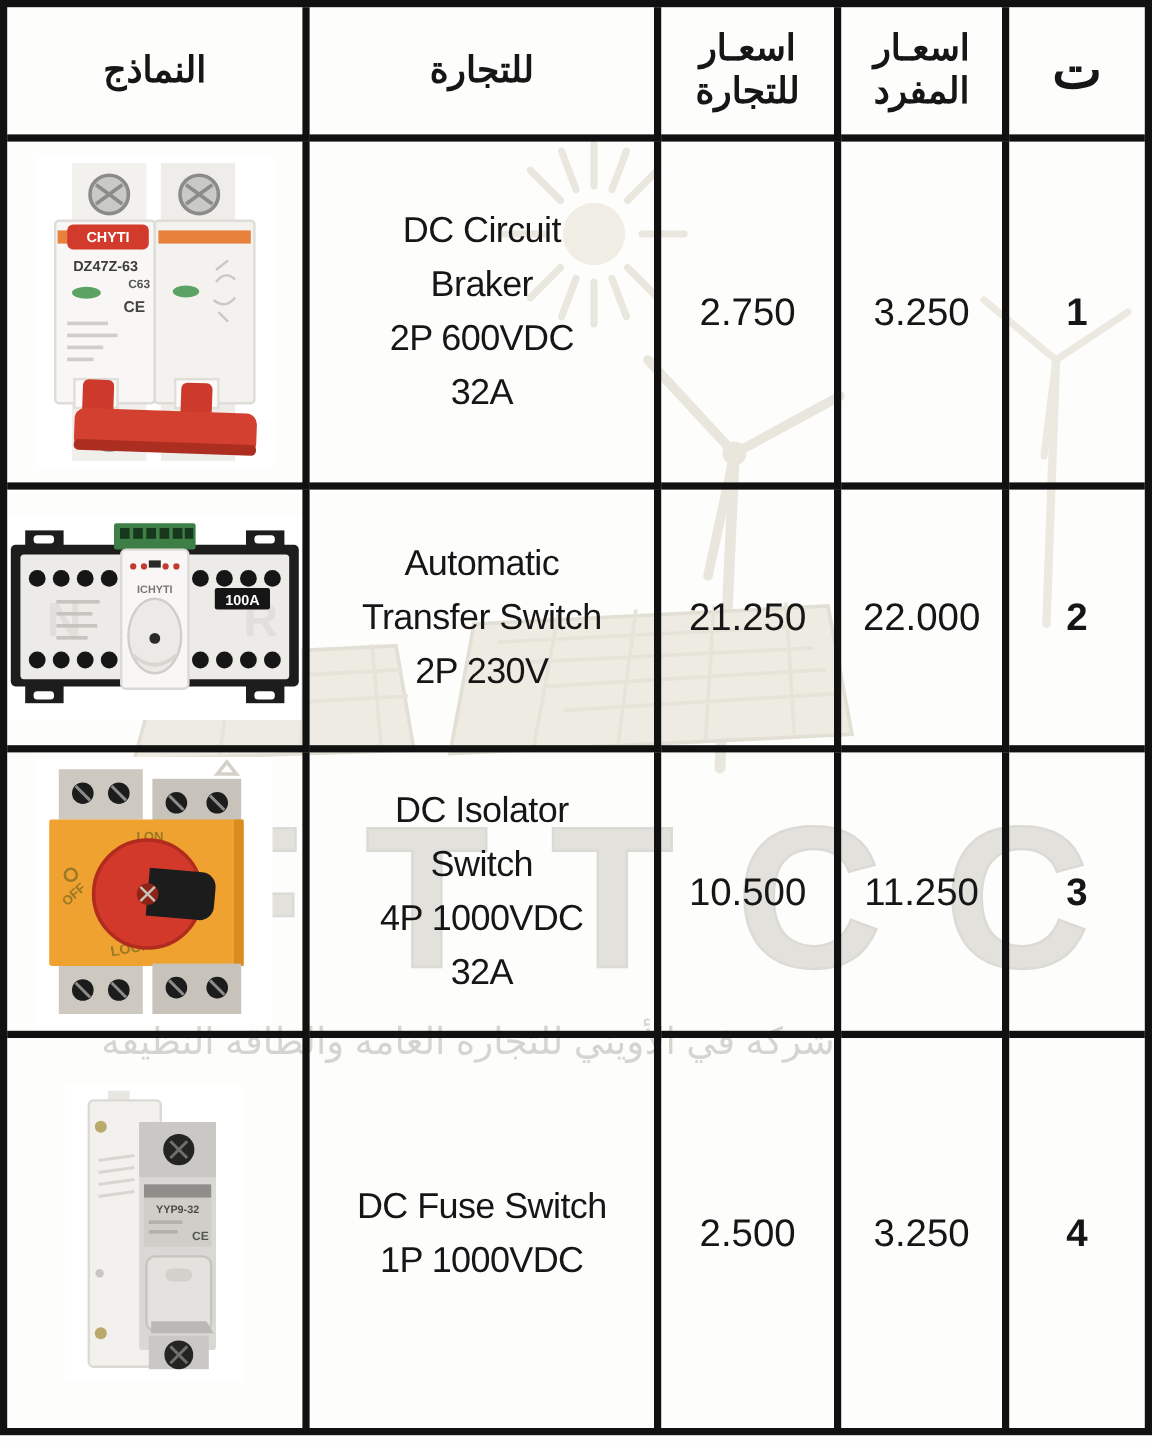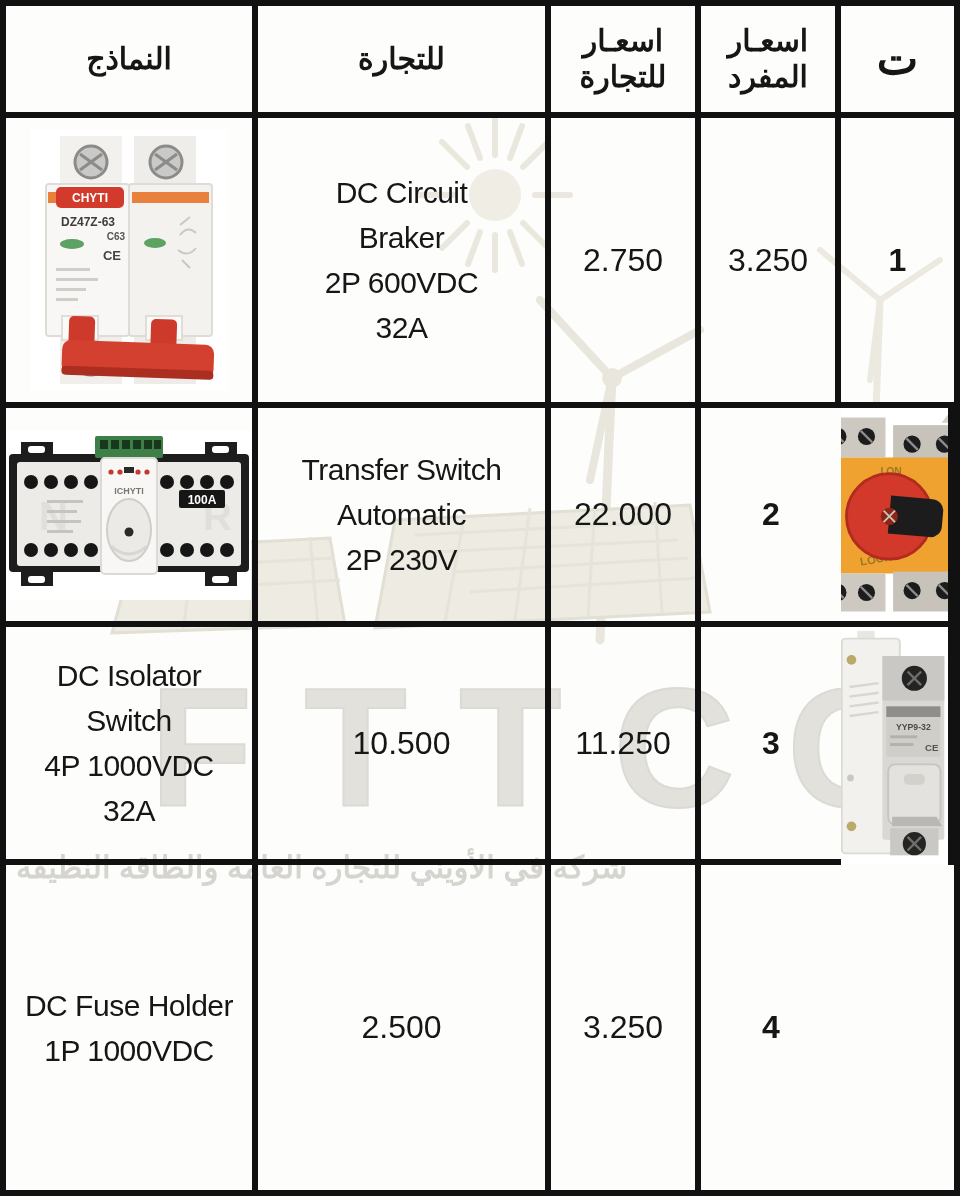--- a/index.html
+++ b/index.html
@@ -3,22 +3,22 @@
 <meta charset="utf-8">
 <style>
   html,body{margin:0;padding:0;}
   body{width:960px;height:1201px;background:#ffffff;font-family:"Liberation Sans",sans-serif;}
   .page{position:relative;width:960px;height:1201px;background:#fdfdfc;overflow:hidden;}
 
   
   .watermark{position:absolute;inset:0;z-index:0;border-radius:28px;}
   .wm-arabic{
     position:absolute;left:16px;top:849px;width:748px;height:40px;
-    direction:rtl;text-align:left;
-    font-size:31px;font-weight:bold;color:#cfcec8;opacity:.85;
+    direction:rtl;text-align:center;
+    font-size:31px;font-weight:normal;color:#cfcec8;opacity:.85;
     letter-spacing:0;white-space:nowrap;
   }
 
   
   .price-table{
     position:absolute;left:0;top:0;width:960px;height:1196px;z-index:1;
     display:grid;box-sizing:border-box;
     grid-template-columns:252px 293px 150px 140px 113px;
     grid-template-rows:112px 290px 219px 238px 325px;
     border:6px solid #111;
@@ -252,24 +252,25 @@
           </g>
         <rect x="117" y="37" width="10" height="6" fill="#2a2a2a"></rect>
         <text x="122" y="64" text-anchor="middle" font-size="9" font-weight="bold" fill="#77766f">ICHYTI</text>
 
         <ellipse cx="122" cy="100" rx="22" ry="31" fill="#eceae6" stroke="#d0cec9" stroke-width="2"></ellipse>
         <path d="M104,116 q18,16 36,0" stroke="#d8d6d1" stroke-width="3" fill="none"></path>
         <circle cx="122" cy="102" r="4.5" fill="#2a2a2a"></circle>
       </svg>
     </div>
     <div class="cell details">
+      <span>Automatic</span>
       <span>Transfer Switch</span>
-      <span>Automatic</span>
       <span>2P 230V</span>
     </div>
+    <div class="cell price">21.250</div>
     <div class="cell price">22.000</div>
     <div class="cell row-index last-col">2</div>
 
     <div class="cell img-wrap">
       <svg class="product-photo" width="196" height="224" viewBox="0 0 196 224">
         <rect x="0" y="0" width="196" height="224" fill="#ffffff"></rect>
 
         <rect x="18" y="10" width="70" height="42" fill="#cdc9c1"></rect>
         <rect x="96" y="18" width="74" height="40" fill="#c7c3bb"></rect>
         <path d="M150,14 l8,-10 8,10 z" fill="none" stroke="#d4d1c9" stroke-width="3"></path>
@@ -367,21 +368,21 @@
         <rect x="68" y="142" width="54" height="62" rx="7" fill="#e3e2de" stroke="#c6c5c0" stroke-width="2"></rect>
         <rect x="84" y="152" width="22" height="11" rx="5" fill="#d2d1cc"></rect>
         <path d="M72,196 h46 l6,10 h-52 z" fill="#b9b8b4"></path>
 
         <rect x="70" y="208" width="50" height="28" fill="#c9c8c4"></rect>
         <circle cx="95" cy="224" r="12" fill="#242422"></circle>
         <path d="M88,217 l14,14 M102,217 l-14,14" stroke="#6f6f6d" stroke-width="2.5"></path>
       </svg>
     </div>
     <div class="cell details last-row">
-      <span>DC Fuse Holder</span>
+      <span>DC Fuse Switch</span>
       <span>1P 1000VDC</span>
     </div>
     <div class="cell price last-row">2.500</div>
     <div class="cell price last-row">3.250</div>
     <div class="cell row-index last-col last-row">4</div>
 
   </div>
 </div>
 
 </body></html>

